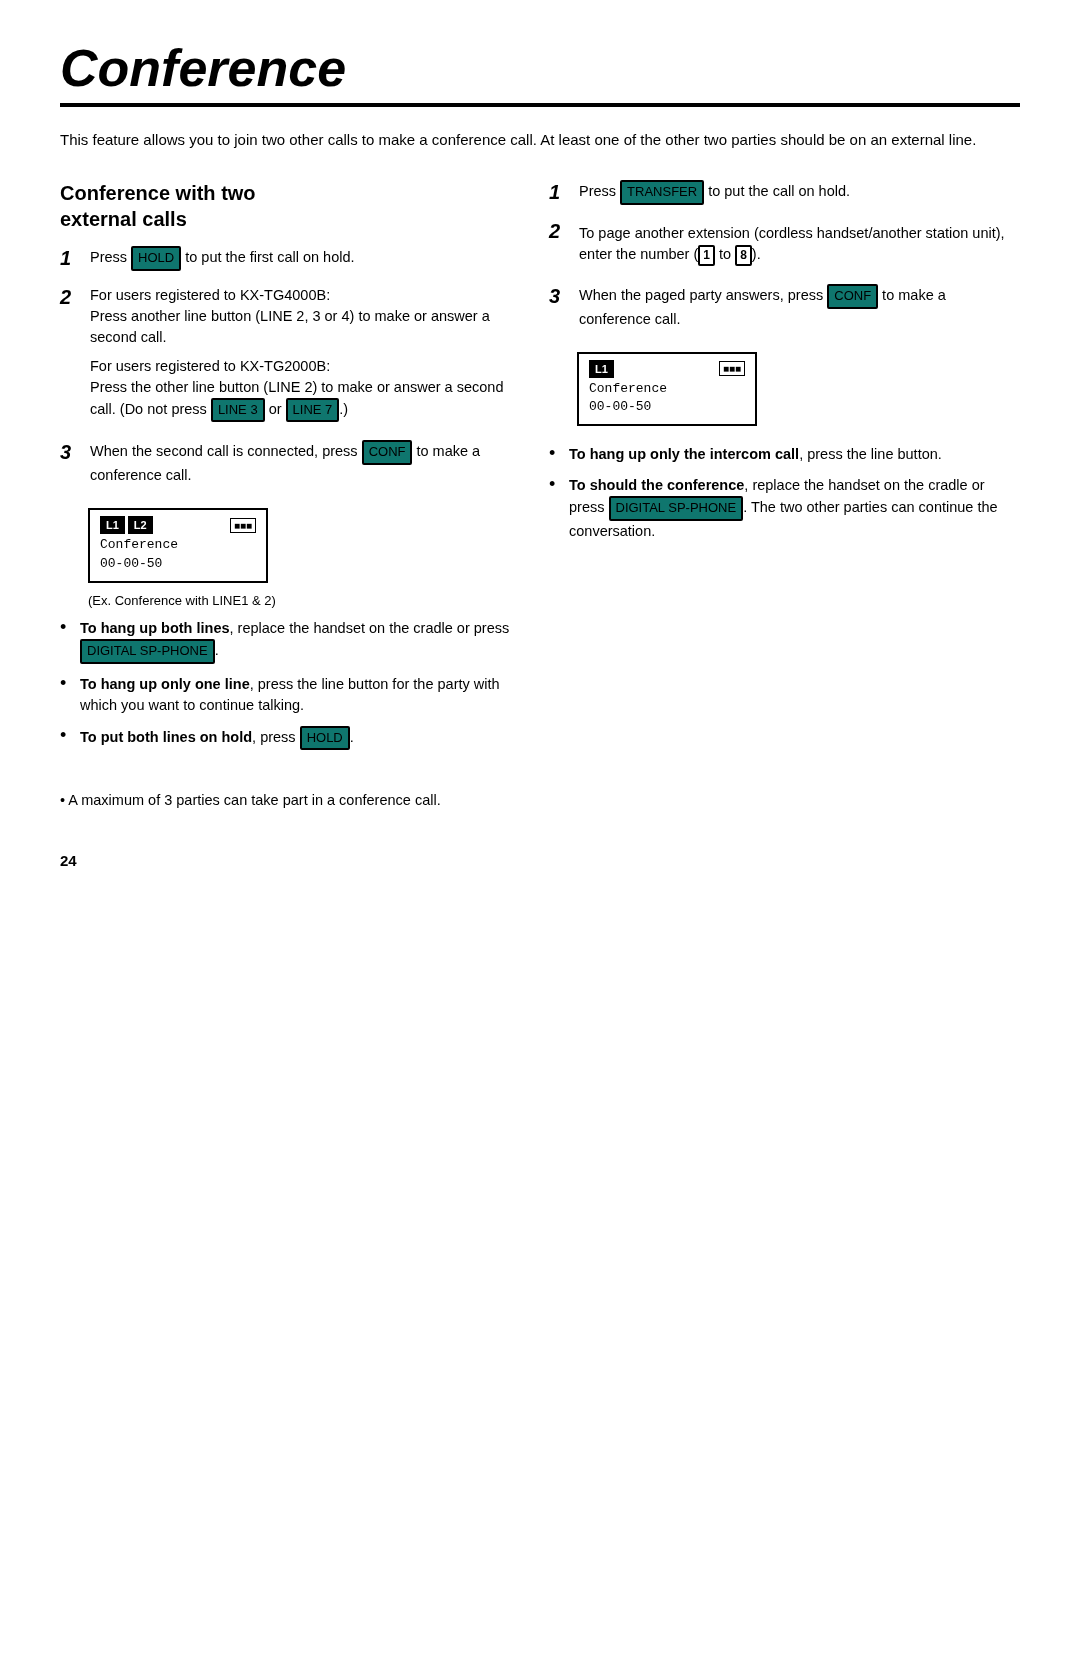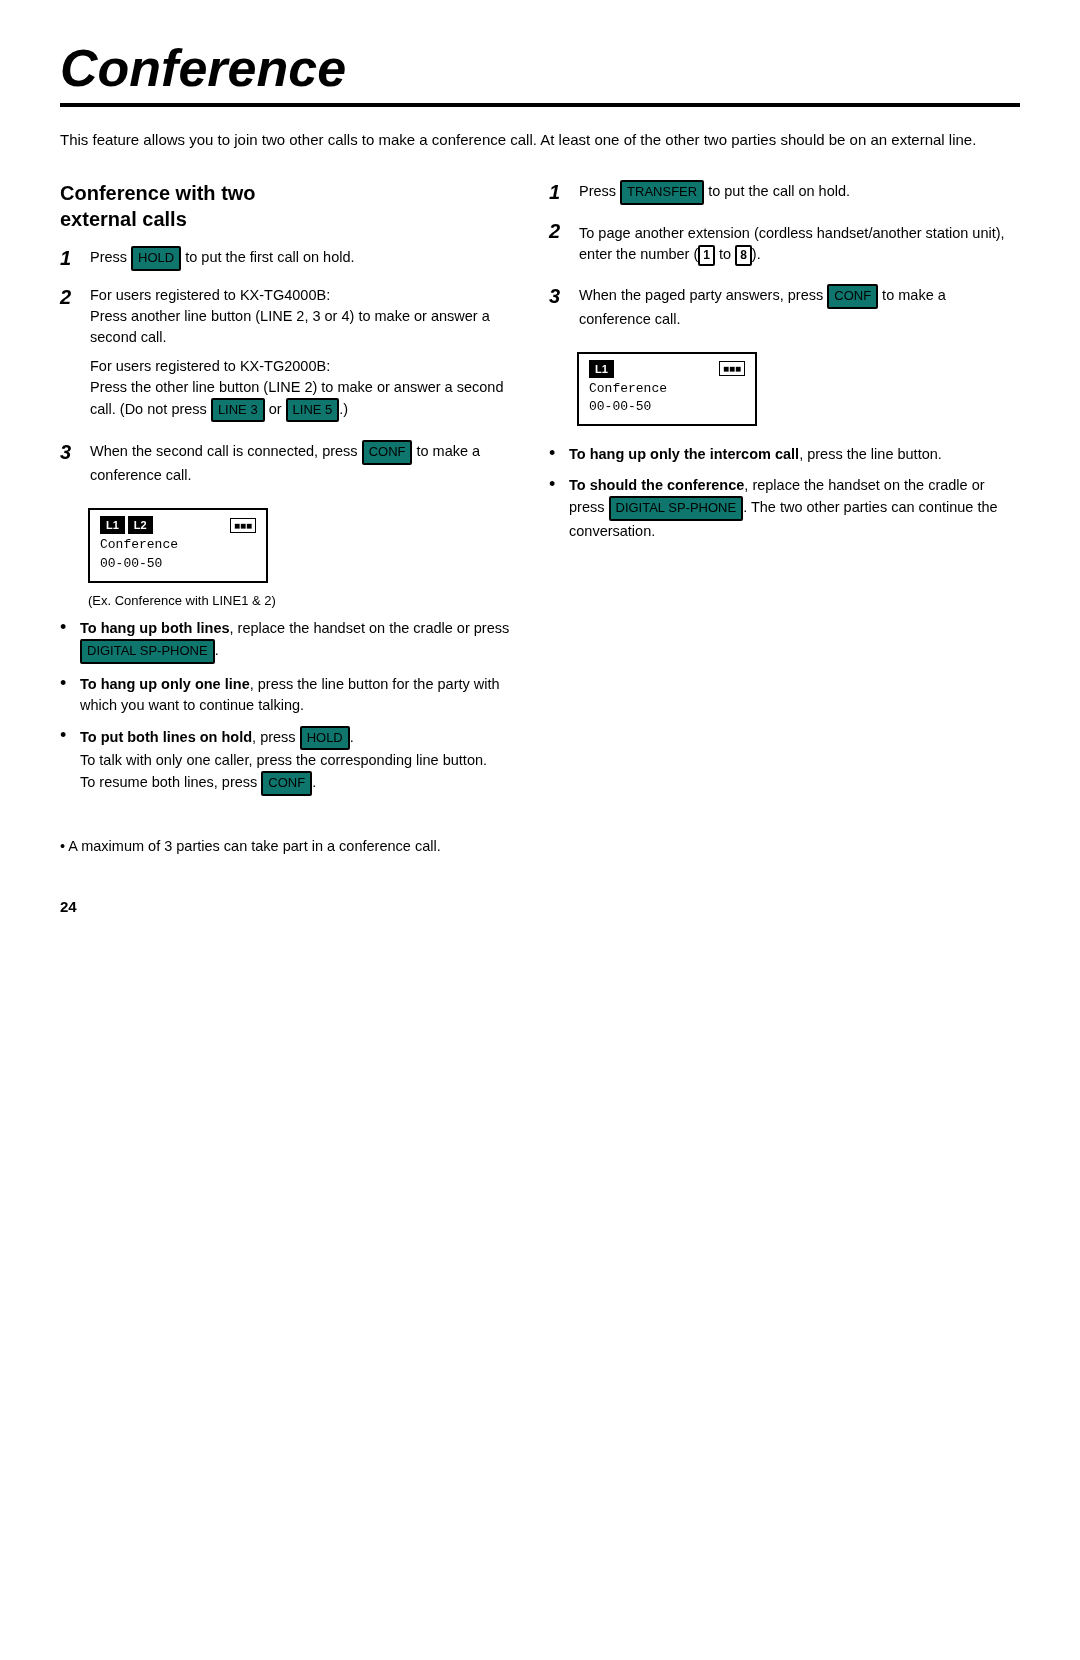--- a/index.html
+++ b/index.html
@@ -218,21 +218,21 @@
           Press <span class="key-btn">HOLD</span> to put the first call on hold.
         </div>
       </li>
 
       <li>
         <span class="step-num"><em>2</em></span>
         <div class="step-content">
           <p>For users registered to KX-TG4000B:<br>
           Press another line button (LINE 2, 3 or 4) to make or answer a second call.</p>
           <p style="margin-top:8px;">For users registered to KX-TG2000B:<br>
-          Press the other line button (LINE 2) to make or answer a second call. (Do not press <span class="key-btn">LINE 3</span> or <span class="key-btn">LINE 5</span>.)</p>
+          Press the other line button (LINE 2) to make or answer a second call. (Do not press <span class="key-btn">LINE 3</span> or <span class="key-btn">LINE 7</span>.)</p>
         </div>
       </li>
 
       <li>
         <span class="step-num"><em>3</em></span>
         <div class="step-content">
           When the second call is connected, press <span class="key-btn">CONF</span> to make a conference call.
         </div>
       </li>
     </ol>
@@ -266,22 +266,20 @@
         <span class="bullet-dot">•</span>
         <span class="bullet-text">
           <span class="bold-phrase">To hang up only one line</span>, press the line button for the party with which you want to continue talking.
         </span>
       </div>
 
       <div class="bullet-item">
         <span class="bullet-dot">•</span>
         <span class="bullet-text">
           <span class="bold-phrase">To put both lines on hold</span>, press <span class="key-btn">HOLD</span>.<br>
-          <span>To talk with only one caller, press the corresponding line button.<br>
-          To resume both lines, press <span class="key-btn">CONF</span>.</span>
         </span>
       </div>
     </div>
   </div>
 
   <div class="col">
 
     <ol class="steps-list">
 
       <li>

